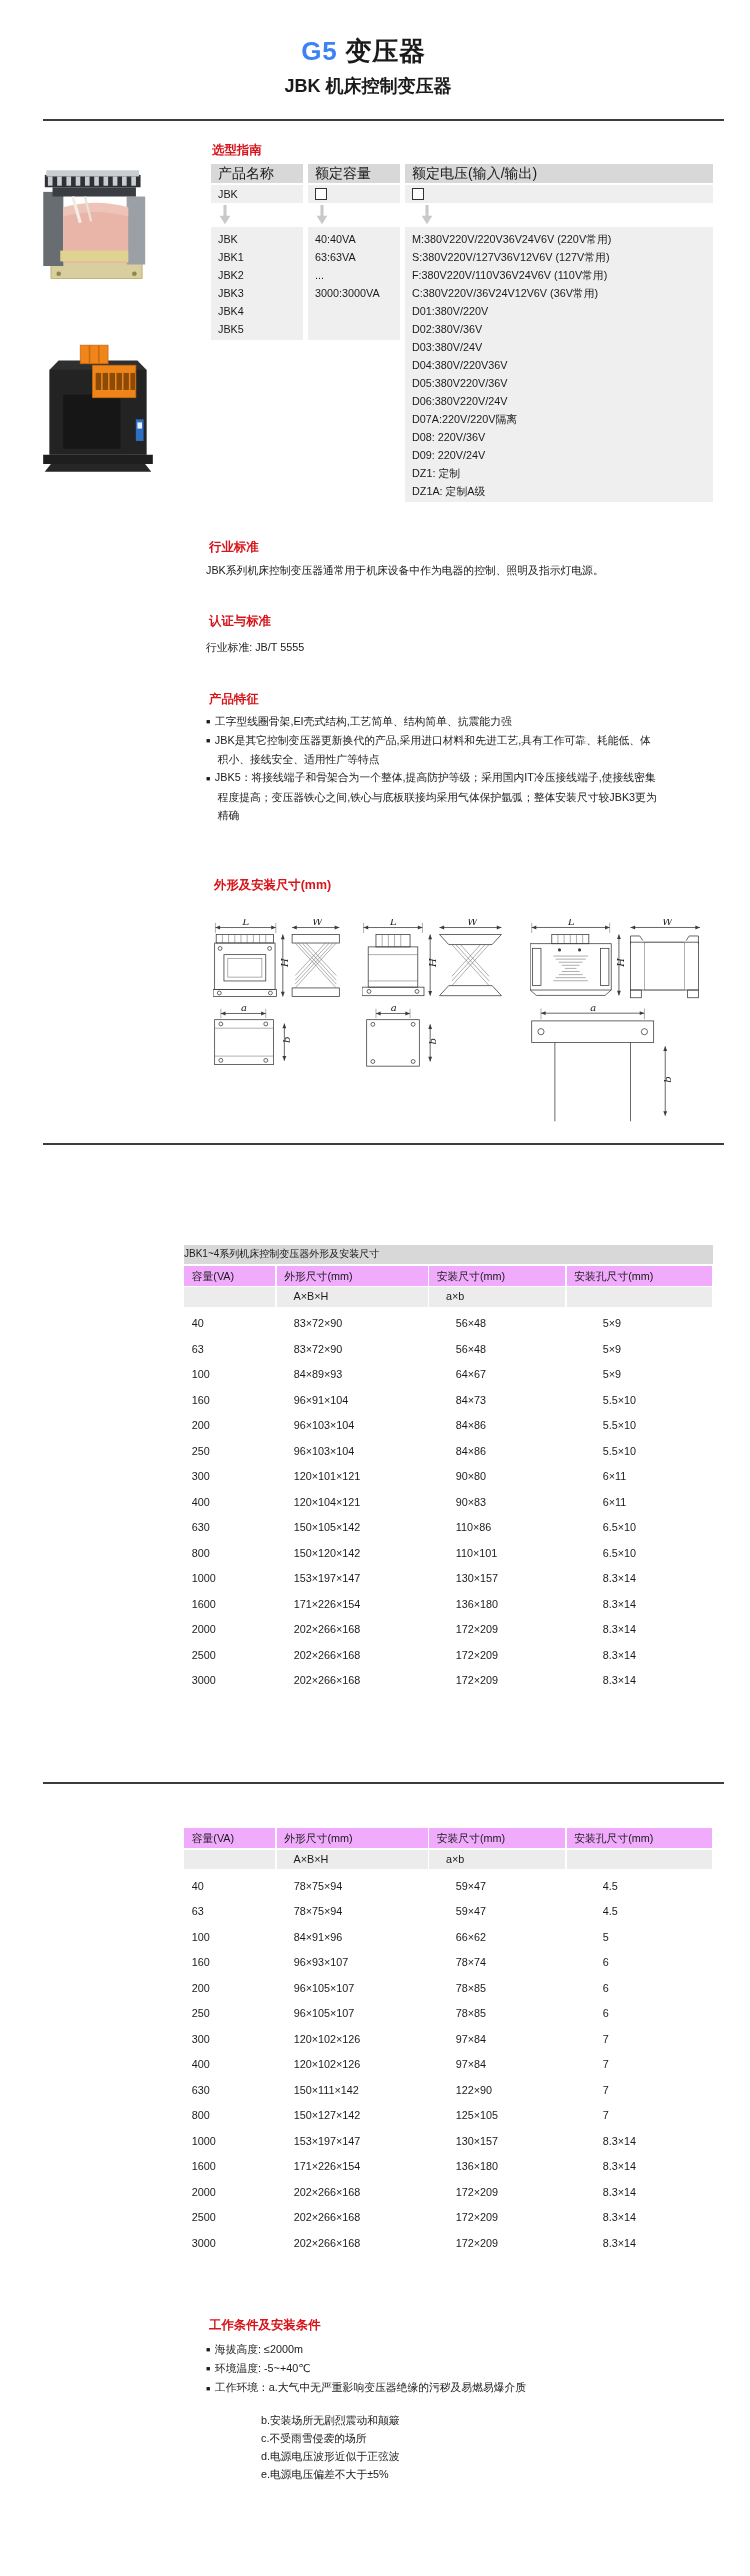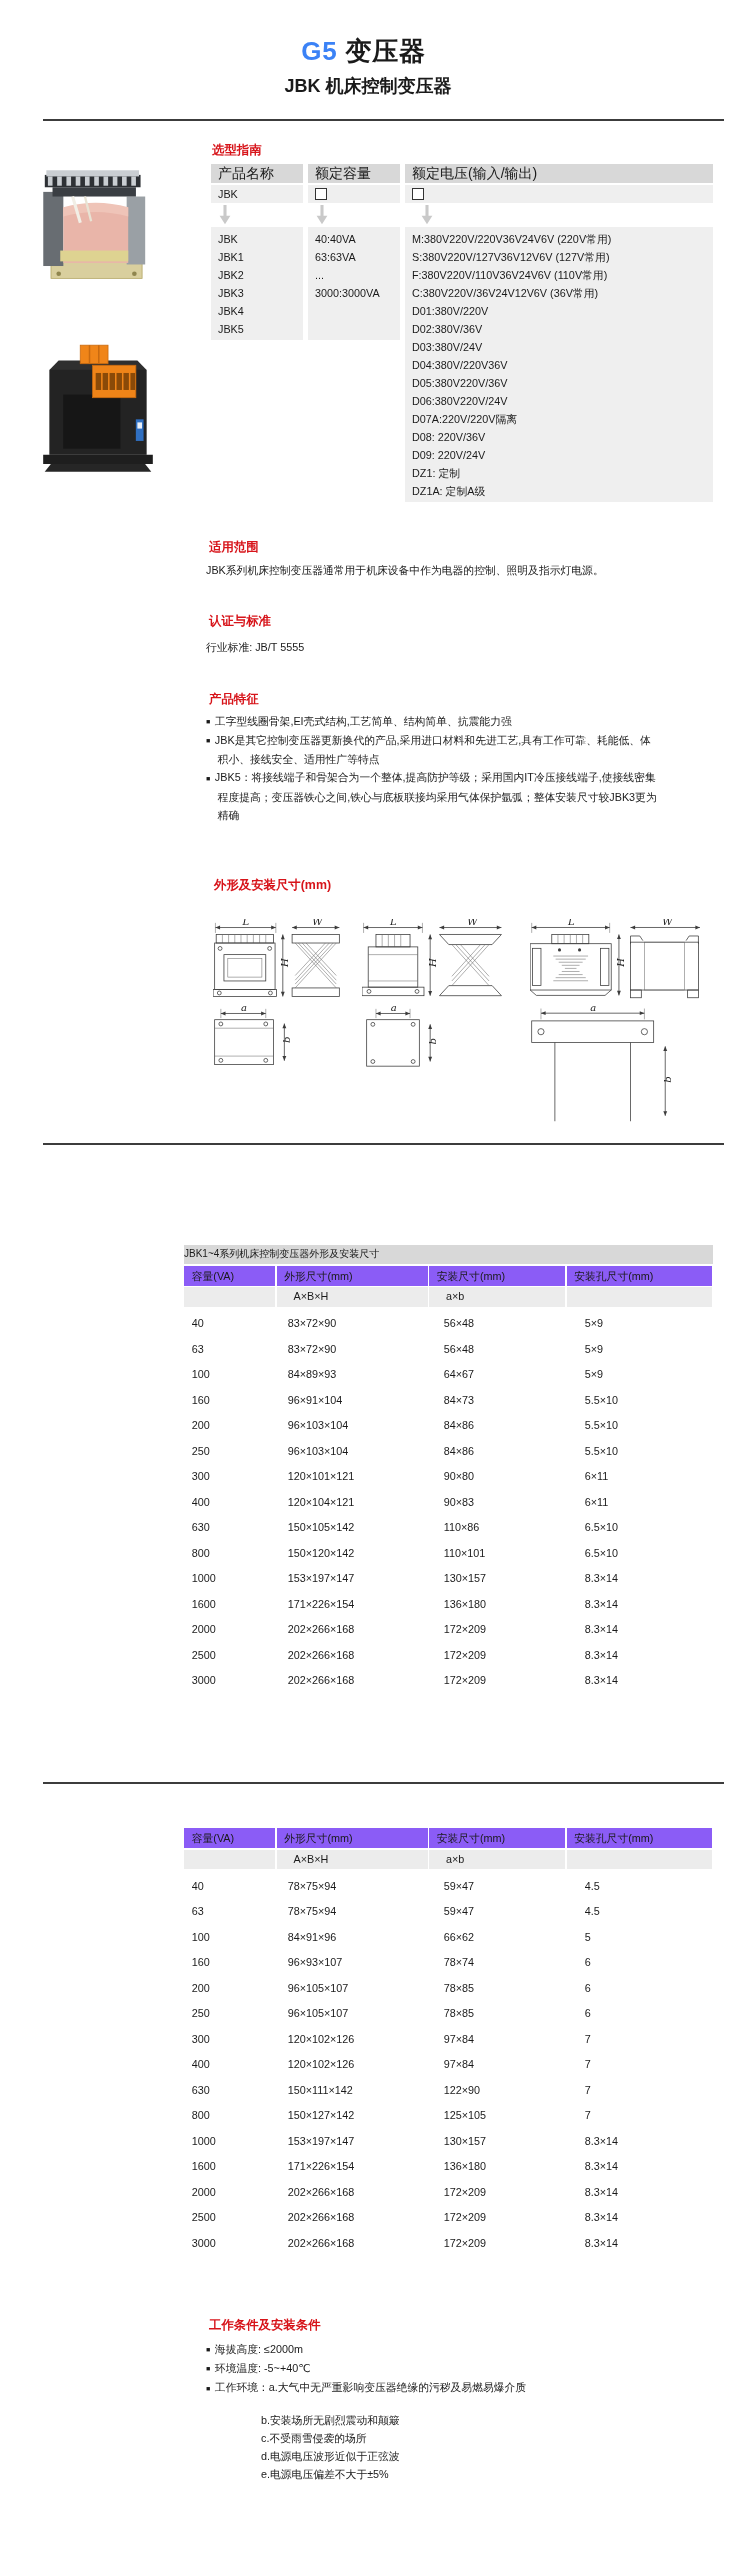--- a/index.html
+++ b/index.html
@@ -38,28 +38,28 @@
   .bullets .bullet-item::before{content:"■";font-size:7px;margin-right:4.6px;vertical-align:0.8px;}
   .subitems{position:absolute;font-size:10.8px;}
   .subitems div{line-height:18px;}
 
   
   .dimtable{position:absolute;width:529px;}
   .dt-title{height:18.6px;line-height:18.6px;background:#d8d8d8;font-size:10px;
             padding-left:0;box-sizing:border-box;margin-top:48px;}
   .dim-grid{display:grid;grid-template-columns:91px 151px 136px 145px;column-gap:1.5px;}
   .dt-head{margin-top:2.3px;}
-  .dt-head div{height:20px;line-height:20px;background:#8b5cf6;font-size:10.8px;
+  .dt-head div{height:20px;line-height:20px;background:#f0abfc;font-size:10.8px;
                padding-left:7.7px;box-sizing:border-box;}
   .dt-sub{margin-top:1.5px;}
   .dt-sub div{height:19.3px;line-height:19.3px;background:#ececec;font-size:10.8px;
               padding-left:17px;box-sizing:border-box;}
   .dt-rows{margin-top:4.6px;}
   .dt-rows .trow{display:grid;grid-template-columns:91px 151px 136px 145px;
-                 column-gap:5px;height:25.5px;}
+                 column-gap:11px;height:25.5px;}
   .dt-rows .tcell{line-height:25.5px;font-size:10.8px;padding-left:7.7px;box-sizing:border-box;
                   white-space:nowrap;}
 
   
   .drawing{position:absolute;}
   .drawing svg text{font-family:"DejaVu Serif","Liberation Serif",serif;
                     font-style:italic;font-size:13px;fill:#222;}
   .dline{stroke:#3c3c3c;stroke-width:1;fill:none;}
   .dthin{stroke:#6b6b6b;stroke-width:0.7;fill:none;}
 
@@ -173,21 +173,21 @@
       <div>D04:380V/220V36V</div>
       <div>D05:380V220V/36V</div>
       <div>D06:380V220V/24V</div>
       <div>D07A:220V/220V隔离</div>
       <div>D08: 220V/36V</div>
       <div>D09: 220V/24V</div>
       <div>DZ1: 定制</div>
       <div>DZ1A: 定制A级</div>
     </div>
 
-  <div class="sec-head" style="left:209px;top:539px">适用范围</div>
+  <div class="sec-head" style="left:209px;top:539px">行业标准</div>
   <div class="body-text" style="left:206px;top:562px;width:534px">JBK系列机床控制变压器通常用于机床设备中作为电器的控制、照明及指示灯电源。</div>
 
   <div class="sec-head" style="left:209px;top:613px">认证与标准</div>
   <div class="body-text" style="left:206px;top:639px;width:534px">行业标准: JB/T 5555</div>
 
   <div class="sec-head" style="left:209px;top:691px">产品特征</div>
   <div class="bullets" style="left:206px;top:712px;width:453px">
       <div class="bullet-item">工字型线圈骨架,EI壳式结构,工艺简单、结构简单、抗震能力强</div>
       <div class="bullet-item">JBK是其它控制变压器更新换代的产品,采用进口材料和先进工艺,具有工作可靠、耗能低、体积小、接线安全、适用性广等特点</div>
       <div class="bullet-item">JBK5：将接线端子和骨架合为一个整体,提高防护等级；采用国内IT冷压接线端子,使接线密集程度提高；变压器铁心之间,铁心与底板联接均采用气体保护氩弧；整体安装尺寸较JBK3更为精确</div>

